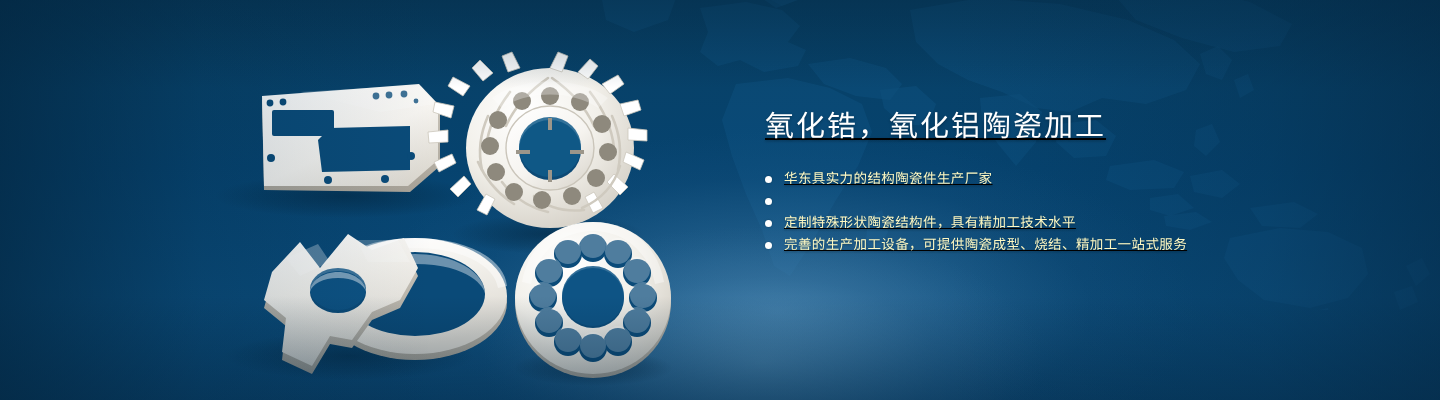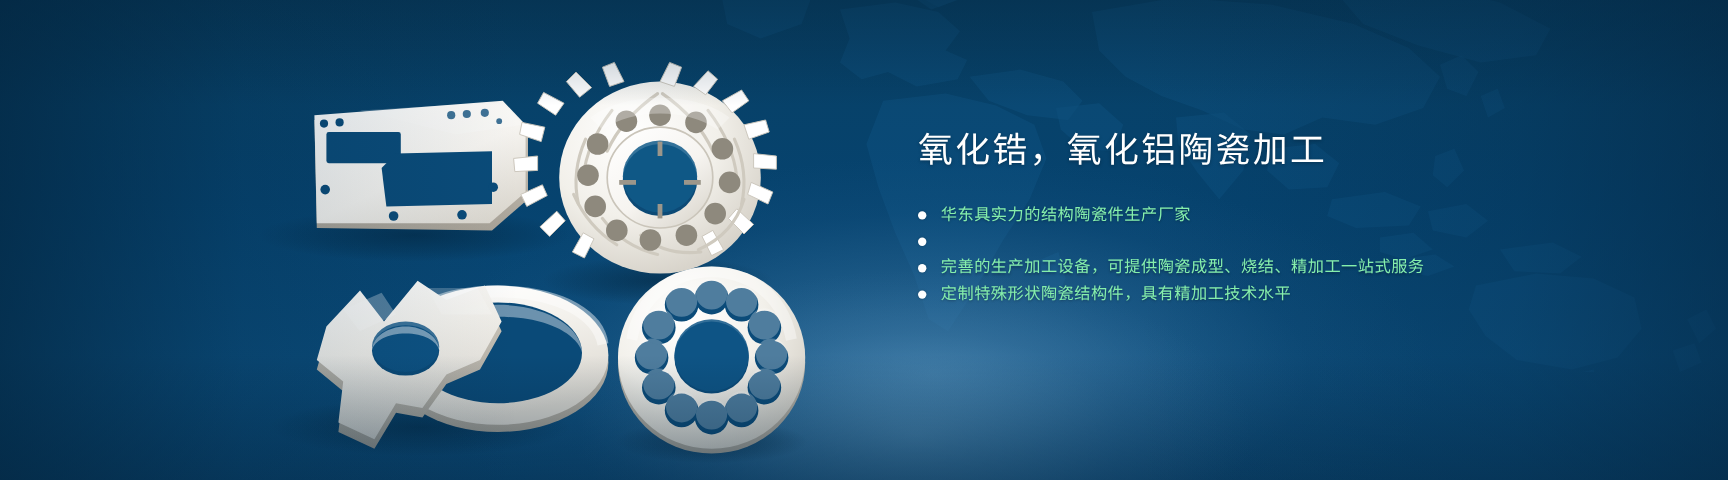--- a/index.html
+++ b/index.html
@@ -83,20 +83,21 @@
     height: 400px;
   }
   .products svg { display: block; width: 100%; height: 100%; }
 
   
   .copy {
     position: absolute;
     left: 765px;
     top: 106px;
     width: 620px;
+    text-decoration: underline;
   }
   .headline {
     color: #ffffff;
     font-size: 29px;
     line-height: 40px;
     letter-spacing: 2px;
     font-weight: 400;
     margin: 0 0 22px 0;
     text-shadow: 0 1px 3px rgba(0,0,0,0.30);
     white-space: nowrap;
@@ -115,21 +116,21 @@
   .dot {
     width: 7px;
     height: 7px;
     border-radius: 50%;
     background: #ffffff;
     flex: 0 0 auto;
     margin-right: 12px;
     box-shadow: 0 0 2px rgba(0,0,0,0.25);
   }
   .bullet-text {
-    color: #86efac;
+    color: #fef9c3;
     font-size: 13.5px;
     line-height: 22px;
     letter-spacing: 0.4px;
     white-space: nowrap;
     text-shadow: 0 1px 2px rgba(0,0,0,0.30);
   }
 </style>
 </head>
 <body>
 
@@ -397,22 +398,22 @@
     <ul class="bullets">
       <li class="bullet">
         <span class="dot"></span>
         <span class="bullet-text">华东具实力的结构陶瓷件生产厂家</span>
       </li>
       <li class="bullet">
         <span class="dot"></span>
       </li>
       <li class="bullet">
         <span class="dot"></span>
-        <span class="bullet-text">完善的生产加工设备，可提供陶瓷成型、烧结、精加工一站式服务</span>
+        <span class="bullet-text">定制特殊形状陶瓷结构件，具有精加工技术水平</span>
       </li>
       <li class="bullet">
         <span class="dot"></span>
-        <span class="bullet-text">定制特殊形状陶瓷结构件，具有精加工技术水平</span>
+        <span class="bullet-text">完善的生产加工设备，可提供陶瓷成型、烧结、精加工一站式服务</span>
       </li>
     </ul>
   </div>
 
 </div>
 
 </body></html>

